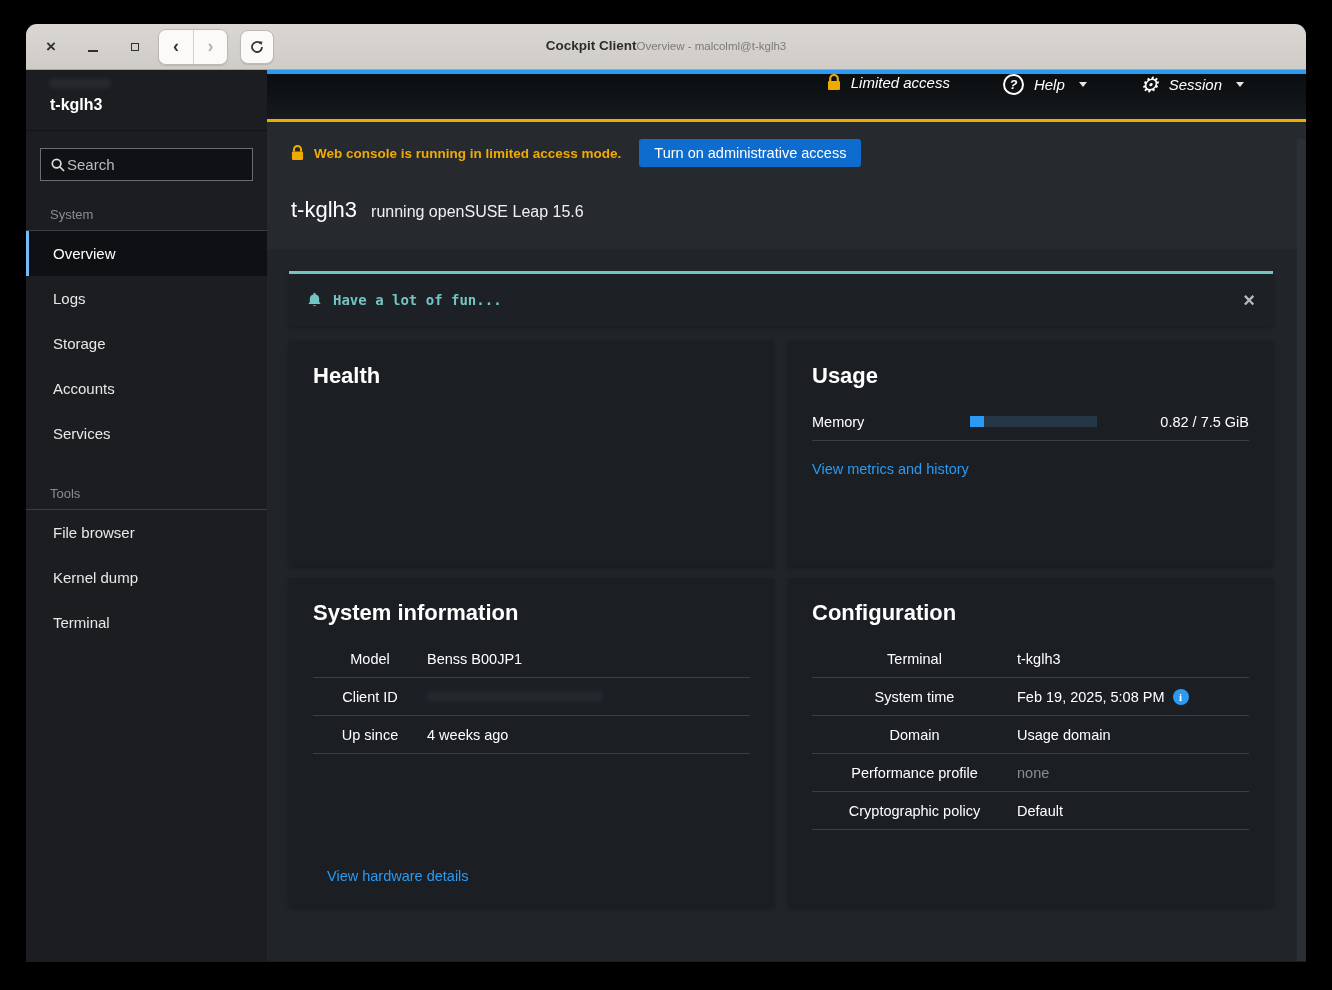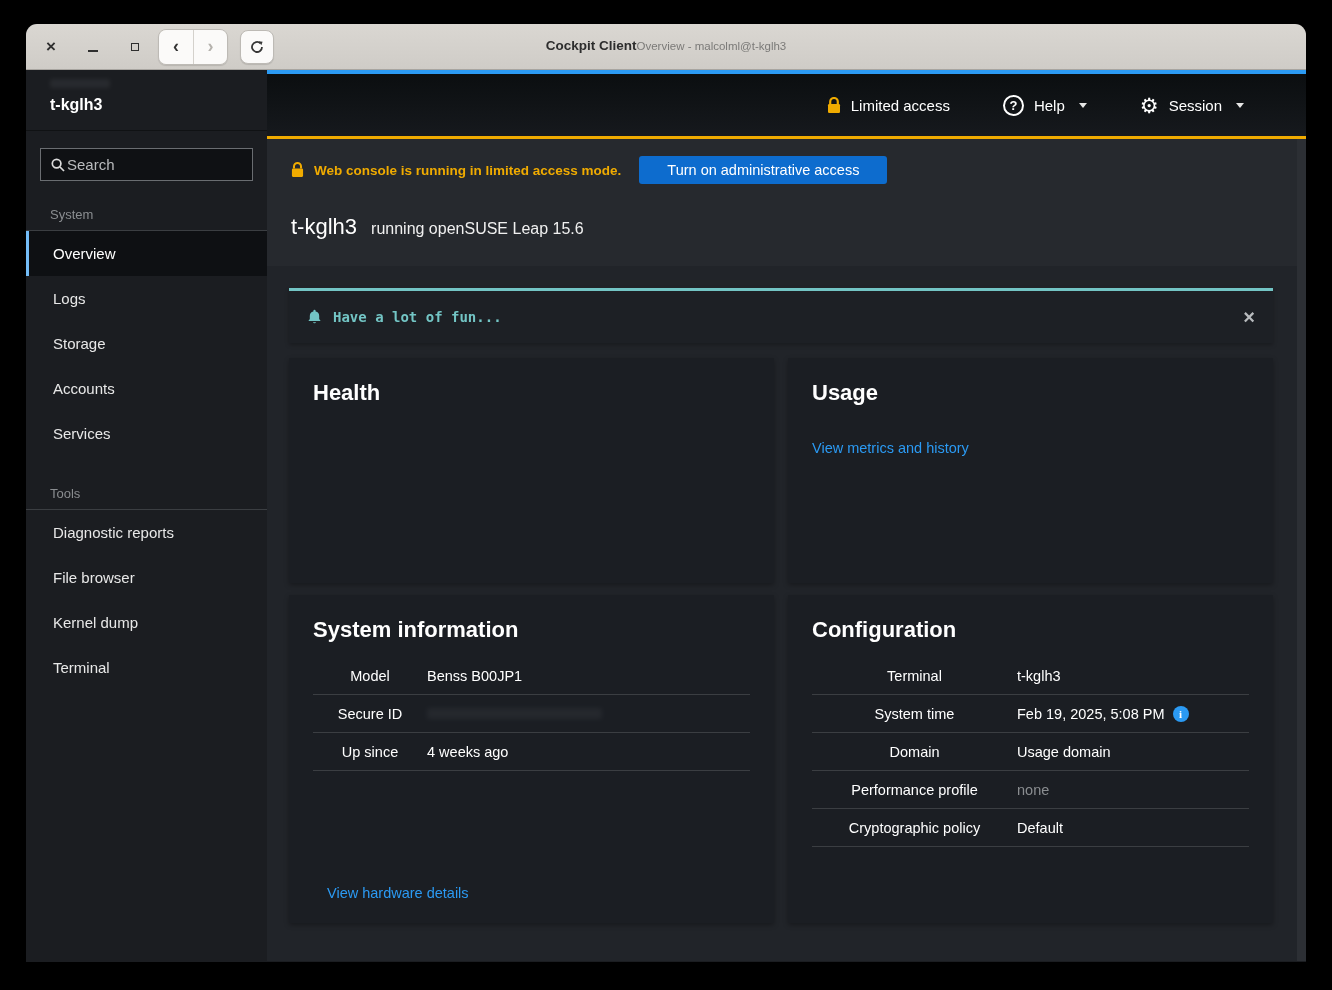--- a/index.html
+++ b/index.html
@@ -47,37 +47,37 @@
                       font-family:"Liberation Sans", sans-serif; }
   .search-box input::placeholder { color:#b9bbbd; }
   .nav-section-label { padding:16px 24px 8px 24px; font-size:13px; color:#8a8d90; }
   .nav-section-divider { border:none; border-top:1px solid #3b3e42; margin:0; }
   .nav-item { padding:14px 24px; font-size:15px; color:#e8e8e8; border-left:3px solid transparent; cursor:pointer; }
   .nav-item.selected { background:#0e1013; border-left-color:#73bcf7; color:#fff; }
 
   
   .main { flex:1; display:flex; flex-direction:column; position:relative; background:#212429; min-width:0; }
 
-  .masthead { height:69px; background:linear-gradient(#0b0e10,#16191d);
+  .masthead { height:52px; background:linear-gradient(#0b0e10,#16191d);
               border-top:4px solid #2b9af3; border-bottom:3px solid #f0ab00;
-              display:flex; align-items:center; justify-content:flex-end; padding-right:36px; }
+              display:flex; align-items:flex-start; justify-content:flex-end; padding-right:36px;font-style:italic; }
   .mh-item { display:flex; align-items:center; gap:10px; padding:0 26px; color:#fff; font-size:15px; cursor:pointer; }
   .mh-sep { width:1px; background:#2e3338; }
   .caret { width:0; height:0; border-left:4.5px solid transparent; border-right:4.5px solid transparent;
            border-top:5.5px solid #e6e6e6; margin-left:4px; }
   .q-icon { width:21px; height:21px; border:2px solid #fff; border-radius:50%; display:flex; align-items:center;
             justify-content:center; font-size:13px; font-weight:bold; color:#fff; }
   .gear-glyph { font-size:21px; color:#fff; line-height:1; }
 
   
   .page-header { background:#26292e; padding:17px 24px 26px 24px; }
   .banner-row { display:flex; align-items:center; gap:10px; }
   .banner-text { color:#f0ab00; font-size:13.5px; font-weight:bold; }
   .primary-btn { margin-left:8px; background:#0d6cce; color:#fff; border:none; border-radius:3px;
-                 font-size:14.5px; padding:6px 28px; cursor:pointer; font-family:"Liberation Sans", sans-serif; }
+                 font-size:14.5px; padding:6px 15px; cursor:pointer; font-family:"Liberation Sans", sans-serif; }
   .title-row { margin-top:30px; display:flex; align-items:baseline; gap:14px; }
   .title-row .host { font-size:22px; color:#fff; font-weight:normal; }
   .title-row .os { font-size:16px; color:#f0f0f0; }
 
   
   .content { flex:1; padding:22px 33px 36px 22px; overflow:hidden; }
   .scroll-strip { position:absolute; right:0; top:69px; bottom:0; width:9px; background:#2c2f34; }
 
   .alert { background:#1d2025; border-top:3px solid #73c5c5; height:55px; display:flex; align-items:center;
            padding:0 18px; margin-bottom:15px; box-shadow:0 2px 4px rgba(0,0,0,.25); }
@@ -160,21 +160,20 @@
       <div class="nav-section-label">System</div>
       <hr class="nav-section-divider">
       <div class="nav-item selected">Overview</div>
       <div class="nav-item">Logs</div>
       <div class="nav-item">Storage</div>
       <div class="nav-item">Accounts</div>
       <div class="nav-item">Services</div>
 
       <div class="nav-section-label" style="padding-top:30px">Tools</div>
       <hr class="nav-section-divider">
-      <div class="nav-item">Diagnostic reports</div>
       <div class="nav-item">File browser</div>
       <div class="nav-item">Kernel dump</div>
       <div class="nav-item">Terminal</div>
     </div>
 
     <div class="main">
       <div class="masthead">
         <div class="mh-item">
           <svg width="14" height="17" viewBox="0 0 14 17">
             <path d="M3.2 7 V4.8 a3.8 3.8 0 0 1 7.6 0 V7" fill="none" stroke="#f0ab00" stroke-width="2.2"></path>
@@ -224,31 +223,38 @@
         </div>
 
         <div class="grid">
 
           <div class="card">
             <div class="card-title">Health</div>
           </div>
 
           <div class="card">
             <div class="card-title">Usage</div>
+            <div class="usage-row">
+              <span class="usage-label">Memory</span>
+              <div class="bar-track">
+                <div class="bar-fill" style="width: 11%;"></div>
+              </div>
+              <span class="usage-value">0.82 / 7.5 GiB</span>
+            </div>
             <a class="link card-link">View metrics and history</a>
           </div>
 
           <div class="card sysinfo">
             <div class="card-title">System information</div>
             <div class="info-row">
               <span class="info-label">Model</span>
               <span>Benss B00JP1</span>
             </div>
             <div class="info-row">
-              <span class="info-label">Secure ID</span>
+              <span class="info-label">Client ID</span>
               <span class="redacted-value"></span>
             </div>
             <div class="info-row">
               <span class="info-label">Up since</span>
               <span>4 weeks ago</span>
             </div>
             <a class="link card-link-bottom">View hardware details</a>
           </div>
 
           <div class="card config">

